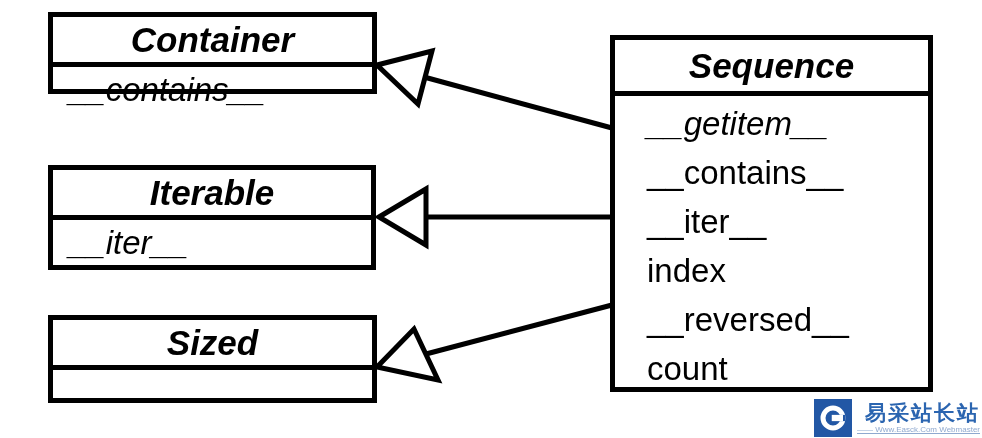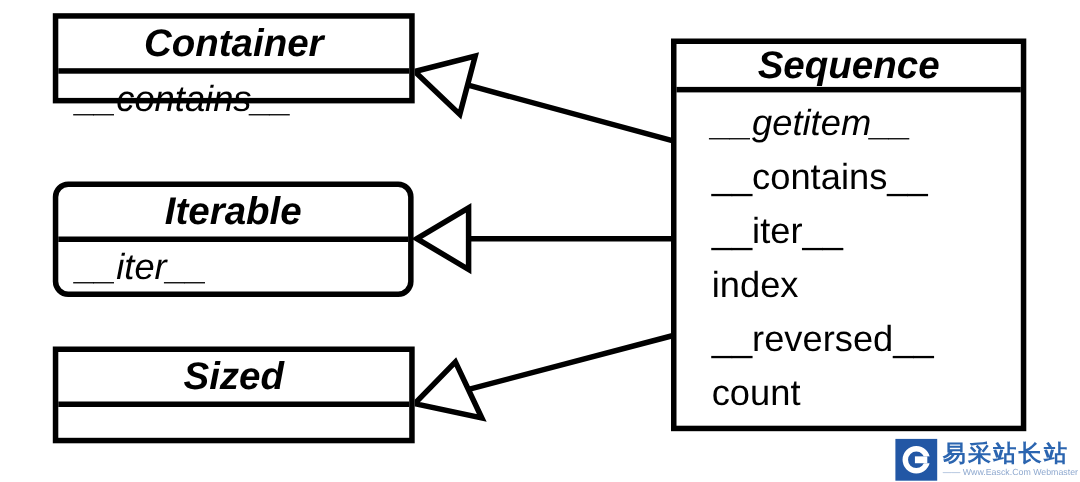--- a/index.html
+++ b/index.html
@@ -38,61 +38,62 @@
     padding: 1px 4px 0 16px;
     font-size: 33px;
     color: #000000;
     line-height: 49px;
     white-space: nowrap;
   }
   .member.it { font-style: italic; }
 
   
   .box-container { left: 48px; top: 12px;  width: 329px; height: 82px; }
-  .box-iterable  { left: 48px; top: 165px; width: 328px; height: 105px; border-radius: 14px; }
+  .box-iterable  { left: 48px; top: 165px; width: 328px; height: 105px; }
   .box-sized     { left: 48px; top: 315px; width: 329px; height: 88px; }
   .box-container .title, .box-iterable .title, .box-sized .title { height: 50px; }
   .box-container .members, .box-iterable .members, .box-sized .members { line-height: 44px; }
 
   
   .box-sequence  { left: 610px; top: 35px; width: 323px; height: 357px; }
-  .box-sequence .title { height: 44px; }
+  .box-sequence .title { height: 56px; }
   .box-sequence .members { padding-top: 3px; padding-left: 32px; }
 
   
   .watermark {
     position: absolute;
     right: 2px;
     bottom: 1px;
     display: flex;
     align-items: center;
     gap: 5px;
     background: #ffffff;
   }
   .wm-logo {
     width: 38px; height: 38px;
     background: #2257a5;
     display: flex;
     align-items: center;
     justify-content: center;
     flex: 0 0 auto;
   }
-  .wm-text { display: flex; flex-direction: column; line-height: 1; }
+  .wm-text { display: flex; flex-direction: column; line-height: 1; text-align: right; }
   .wm-name {
     font-size: 21px;
     color: #2b65b0;
     letter-spacing: 2px;
     font-weight: bold;
     white-space: nowrap;
   }
   .wm-tagline {
     font-size: 8px;
     color: #8fa9cf;
     margin-top: 3px;
     white-space: nowrap;
+    text-decoration: underline;
   }
 </style>
 </head>
 <body>
 
 <div class="stage">
 
   <svg class="arrow-layer" width="982" height="438" viewBox="0 0 982 438" xmlns="http://www.w3.org/2000/svg">
     <g>
       <line x1="612" y1="128" x2="424" y2="77" stroke="#000000" stroke-width="5"></line>

